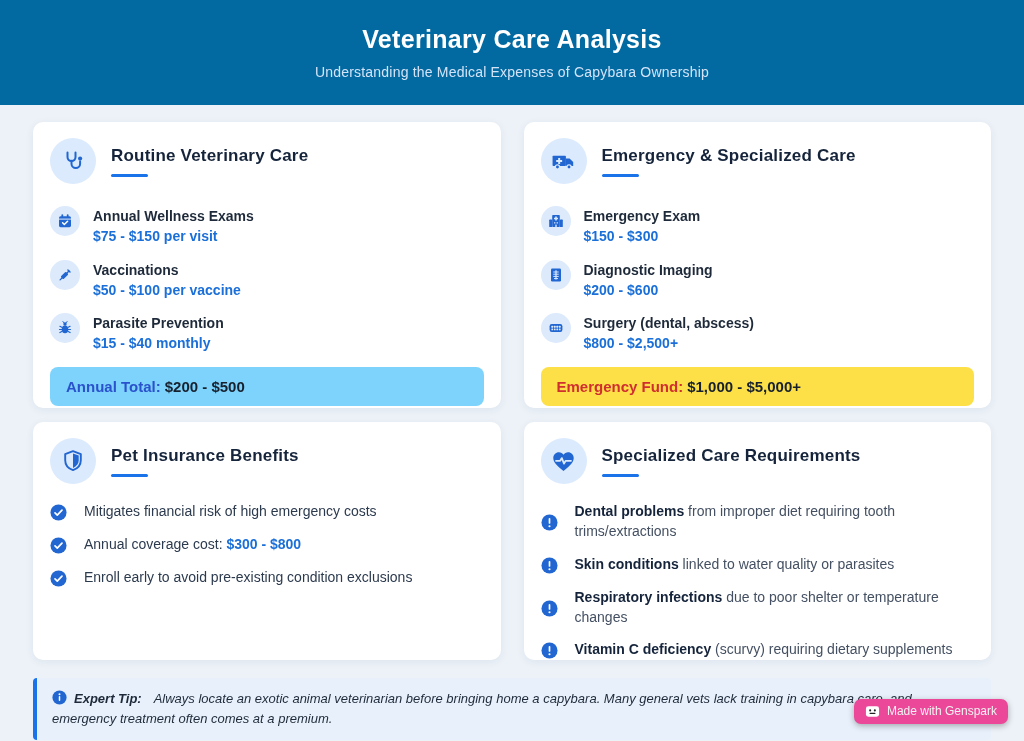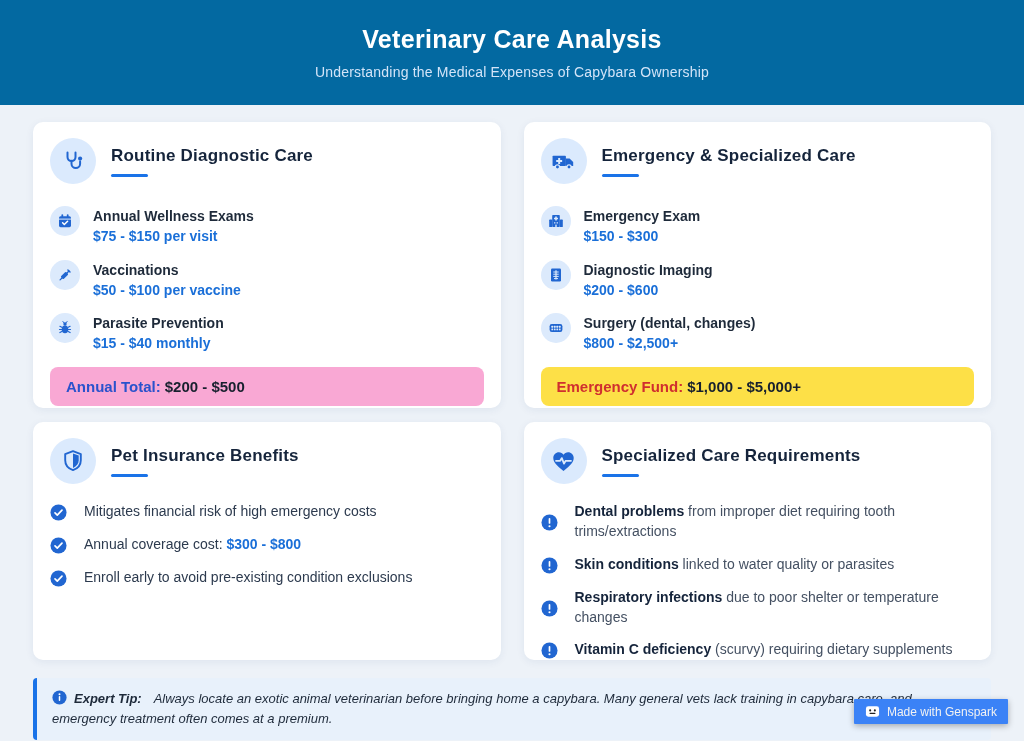--- a/index.html
+++ b/index.html
@@ -44,21 +44,21 @@
     width:30px; height:30px; border-radius:50%; background:#dceafc; color:#2166d1;
     display:flex; align-items:center; justify-content:center; flex:0 0 30px;
   }
   .item .lbl  { font-size:14px; font-weight:700; color:#1e2a3a; line-height:1.45; }
   .item .prc  { font-size:14px; font-weight:700; color:#1a6fd8; line-height:1.45; }
 
   .summary {
     margin-top:auto; border-radius:8px; padding:11px 16px;
     font-size:15px; font-weight:700; color:#17202e;
   }
-  .summary.info  { background:#f9a8d4; }
+  .summary.info  { background:#7dd3fc; }
   .summary.alert { background:#fde047; }
   .summary.info  .sum-label  { color:#2a52cc; margin-right:4px; }
   .summary.alert .sum-label  { color:#d02f2f; margin-right:4px; }
 
   
   .list { margin-top:18px; }
   .lrow { display:flex; gap:17px; align-items:center; margin-bottom:13px; }
   .lrow svg { flex:0 0 17px; margin-top:1px; }
   .lrow p { font-size:14px; color:#2c3a4e; line-height:1.42; max-width:410px; }
   .lrow p .hl { color:#1a6fd8; font-weight:700; }
@@ -70,23 +70,23 @@
   .tip {
     background:#e8f1fb; border-left:4px solid #1a73e8; border-radius:4px;
     padding:11px 15px; font-size:13px; font-style:italic; color:#1e2a3a; line-height:1.55;
   }
   .tip svg { vertical-align:-2px; margin-right:7px; }
   .tip b { font-weight:700; margin-right:12px; }
 
   
   .badge {
     position:absolute; right:16px; bottom:17px;
-    background:#3b82f6; color:#f2f2f2; text-decoration:none;
-    display:flex; align-items:center; gap:7px;
-    padding:5px 11px; border-radius:1px; font-size:12px;
+    background:#ec4899; color:#f2f2f2; text-decoration:none;
+    display:flex; gap:7px;
+    padding:5px 11px; border-radius:7px; font-size:12px;
     box-shadow:0 2px 6px rgba(0,0,0,.3);
   }
 </style>
 </head>
 <body>
 
 <div>
 
   <header class="hero">
     <h1>Veterinary Care Analysis</h1>
@@ -98,21 +98,21 @@
     <section class="card r1">
       <div class="card-head">
         <span class="big-ic">
           <svg viewBox="0 0 24 24" width="24" height="24" fill="none" stroke="currentColor" stroke-width="2" stroke-linecap="round" stroke-linejoin="round">
             <path d="M6.5 3.5v4.6a4 4 0 0 0 8 0V3.5"></path>
             <path d="M10.5 11.8v3a4.3 4.3 0 0 0 8.6 0v-2.4"></path>
             <circle cx="19.1" cy="9.6" r="2.1" fill="currentColor" stroke="none"></circle>
           </svg>
         </span>
         <div>
-          <h2>Routine Diagnostic Care</h2>
+          <h2>Routine Veterinary Care</h2>
           <span class="rule"></span>
         </div>
       </div>
       <div class="items">
         <div class="item">
           <span class="sm-ic">
             <svg viewBox="0 0 16 16" width="16" height="16">
               <rect x="2" y="3.2" width="12" height="11" rx="1.6" fill="currentColor"></rect>
               <rect x="4.4" y="1.2" width="1.8" height="3" rx="0.9" fill="currentColor"></rect>
               <rect x="9.8" y="1.2" width="1.8" height="3" rx="0.9" fill="currentColor"></rect>
@@ -218,21 +218,21 @@
                 <rect x="8.4" y="5.8" width="1.7" height="1.9" rx="0.5"></rect>
                 <rect x="10.9" y="5.8" width="1.7" height="1.9" rx="0.5"></rect>
                 <rect x="3.4" y="8.4" width="1.7" height="1.9" rx="0.5"></rect>
                 <rect x="5.9" y="8.4" width="1.7" height="1.9" rx="0.5"></rect>
                 <rect x="8.4" y="8.4" width="1.7" height="1.9" rx="0.5"></rect>
                 <rect x="10.9" y="8.4" width="1.7" height="1.9" rx="0.5"></rect>
               </g>
             </svg>
           </span>
           <div>
-            <div class="lbl">Surgery (dental, changes)</div>
+            <div class="lbl">Surgery (dental, abscess)</div>
             <div class="prc">$800 - $2,500+</div>
           </div>
         </div>
       </div>
       <div class="summary alert">
         <span class="sum-label">Emergency Fund:</span><span>$1,000 - $5,000+</span>
       </div>
     </section>
 
     <section class="card r2">

